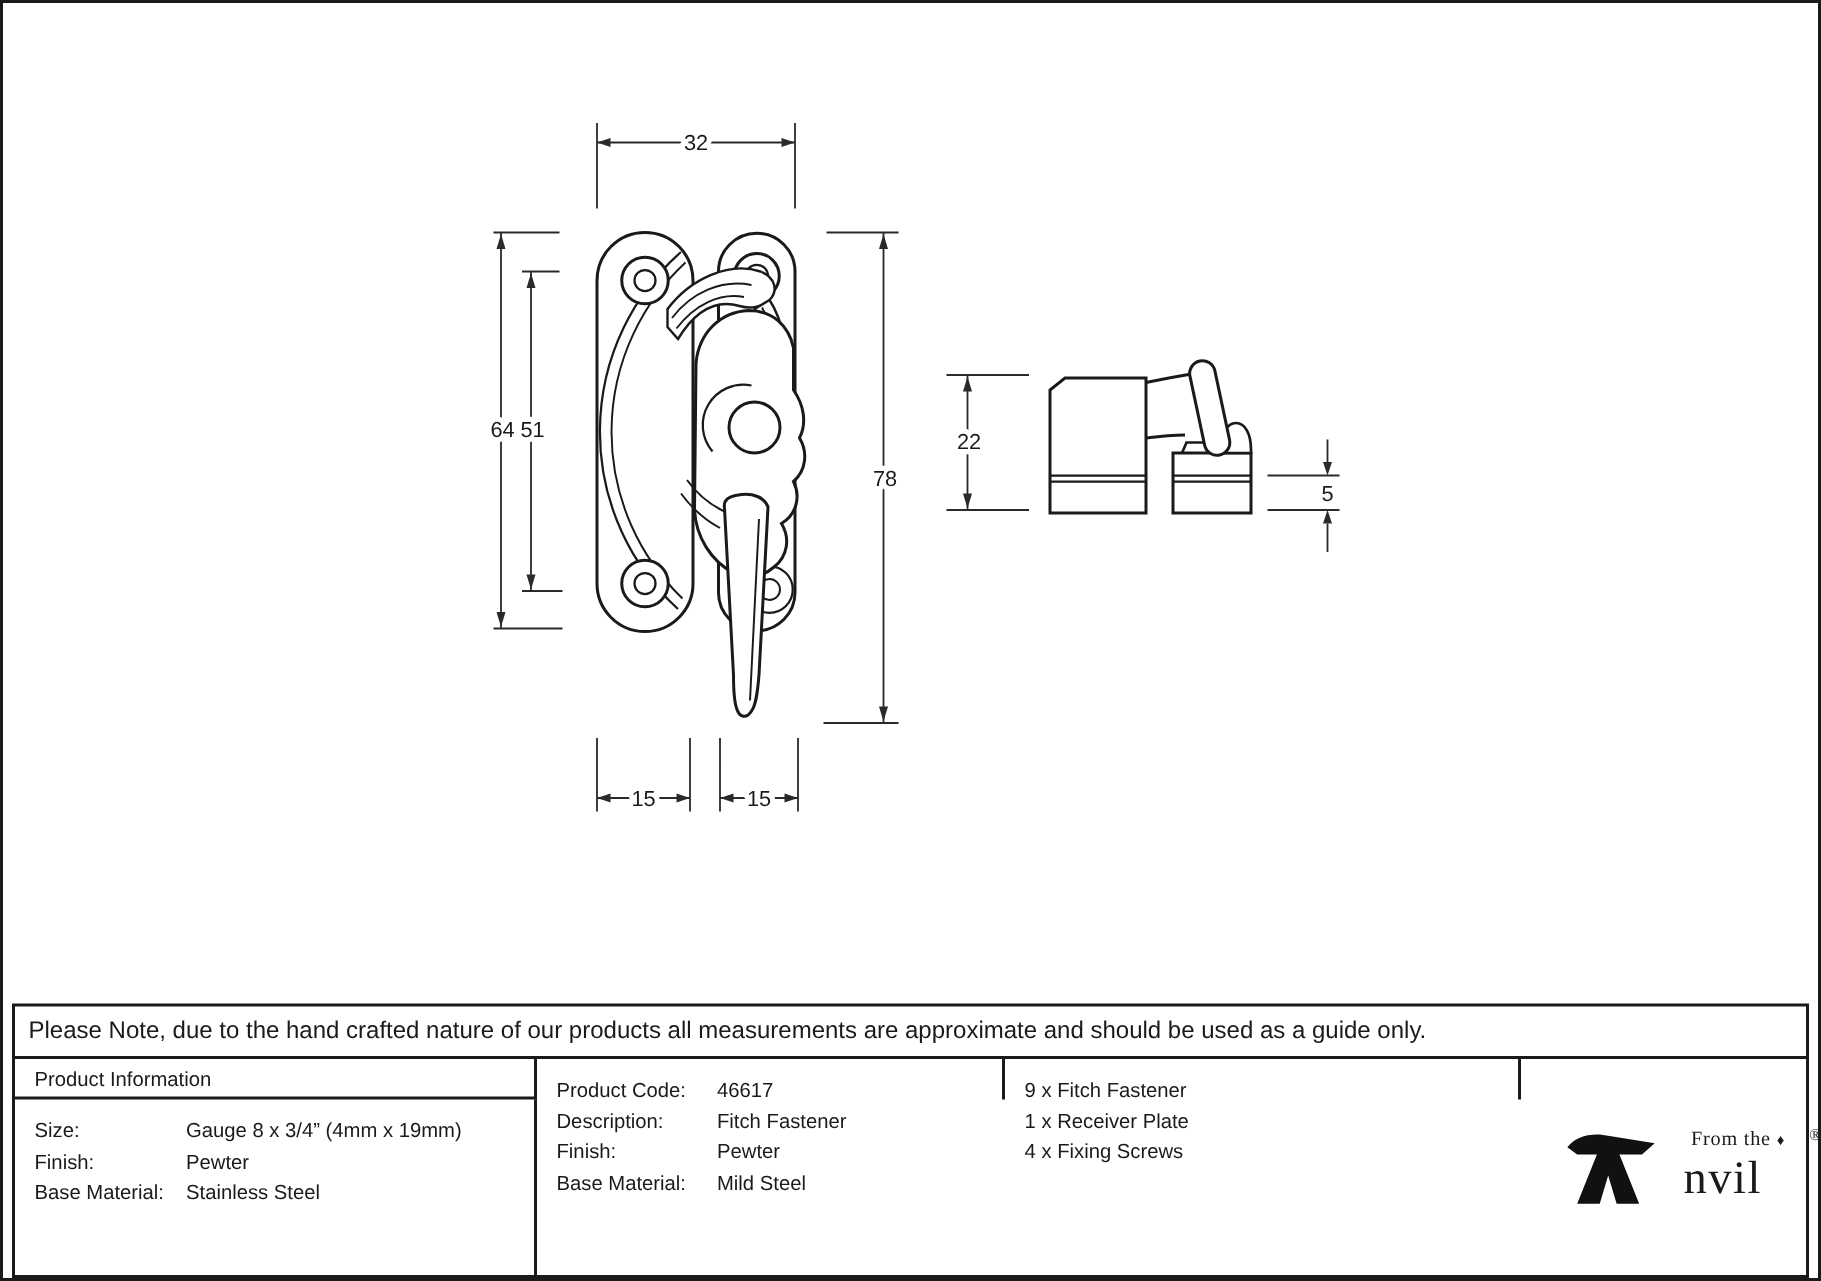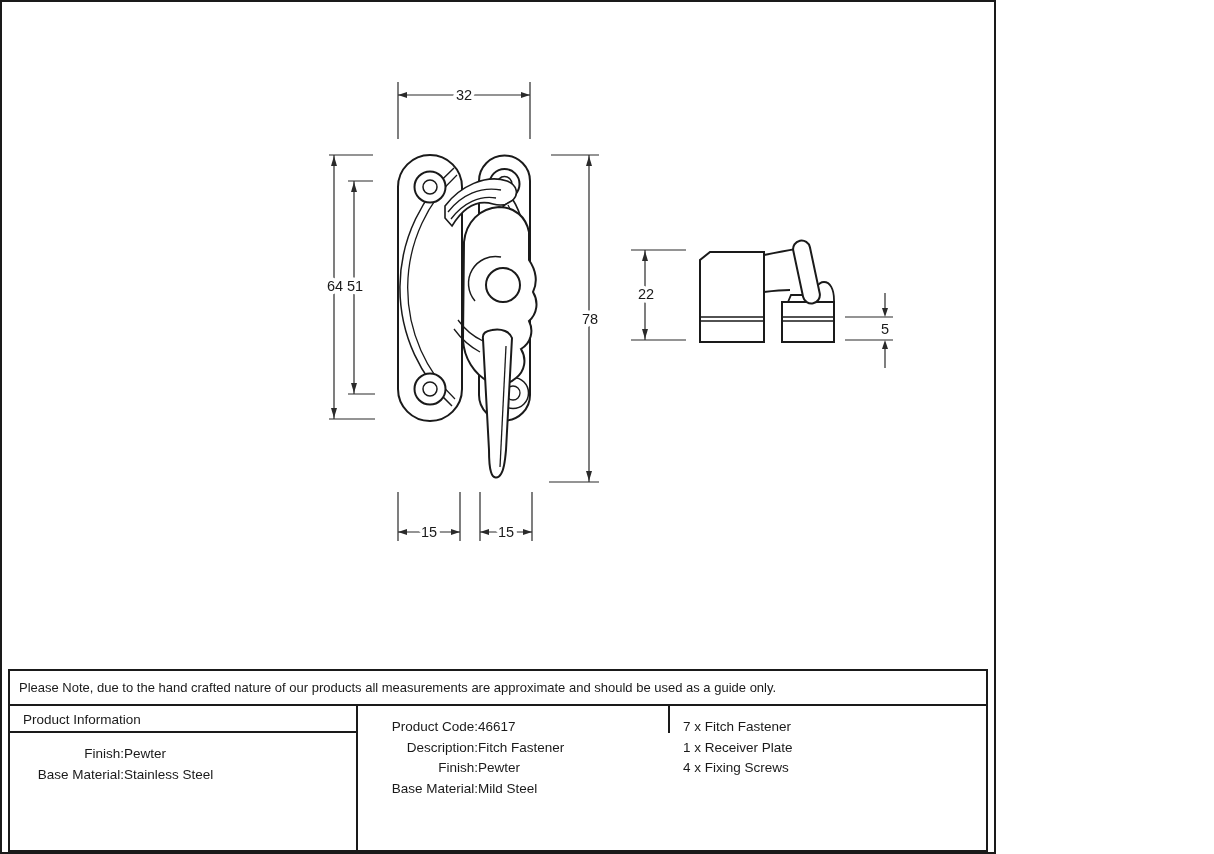--- a/index.html
+++ b/index.html
@@ -1,18 +1,18 @@
 <!DOCTYPE html>
 <html><head>
 <meta charset="utf-8">
 <style>
   html,body{margin:0;padding:0;background:#fff;}
   #page{
     position:relative;
-    width:996px;height:854px;
+    width:1214px;height:854px;
     box-sizing:border-box;
     background:#fff;
     border:2px solid #1a1a1a;
     font-family:"Liberation Sans",sans-serif;
     color:#1a1a1a;
     overflow:hidden;
   }
   
   #drawing{position:absolute;left:0;top:0;}
   .outline{fill:#fff;stroke:#1a1a1a;stroke-width:2;}
@@ -24,40 +24,40 @@
     font-family:"Liberation Sans",sans-serif;
     font-size:14.5px;fill:#1a1a1a;
     text-anchor:middle;
     paint-order:stroke fill;stroke:#ffffff;stroke-width:7px;stroke-linejoin:round;
   }
   
   #note-box{
     position:absolute;left:6px;right:6px;top:667px;height:37px;
     box-sizing:border-box;border:2px solid #1a1a1a;
     display:flex;align-items:center;
-    padding-left:9px;font-size:13px;background:#fff;
+    padding-left:9px;font-size:16px;background:#fff;
   }
   
   #spec-table{
     position:absolute;left:6px;right:6px;top:702px;bottom:0;
     box-sizing:border-box;border:2px solid #1a1a1a;background:#fff;
     display:grid;
     grid-template-columns:348px 312px 344px 1fr;
     grid-template-rows:27px 1fr;
   }
   .hdr{
     box-sizing:border-box;border-right:2px solid #1a1a1a;border-bottom:2px solid #1a1a1a;
     padding:6px 15px 0 13px;font-size:13.5px;
   }
   .cell{
     box-sizing:border-box;border-right:2px solid #1a1a1a;
     padding:11px 0 0 13px;font-size:13.5px;line-height:20.5px;
   }
   .kv{display:flex;}
-  .kv .k{width:107px;flex:0 0 107px;text-align:right;}
+  .kv .k{width:107px;flex:0 0 107px;}
   #fix-cell .kv .k{width:101px;flex:0 0 101px;}
   #logo-cell{
     grid-row:1/3;grid-column:4;
     display:flex;align-items:center;justify-content:center;
   }
   
   .logo{display:flex;align-items:flex-end;}
   .logo-right{position:relative;margin-left:17px;padding-top:14px;}
   .logo-from{
     font-family:"Liberation Serif",serif;font-size:13.5px;letter-spacing:.5px;
@@ -226,27 +226,31 @@
         <span class="k">Finish:</span>
         <span class="v">Pewter</span>
       </div>
       <div class="kv">
         <span class="k">Base Material:</span>
         <span class="v">Mild Steel</span>
       </div>
     </div>
 
     <div class="cell">
-      <div>7 x Fitch Fastener</div>
+      <div>9 x Fitch Fastener</div>
       <div>1 x Receiver Plate</div>
       <div>4 x Fixing Screws</div>
     </div>
 
     <div class="cell" id="fix-cell">
       <div class="kv">
+        <span class="k">Size:</span>
+        <span class="v">Gauge 8 x 3/4” (4mm x 19mm)</span>
+      </div>
+      <div class="kv">
         <span class="k">Finish:</span>
         <span class="v">Pewter</span>
       </div>
       <div class="kv">
         <span class="k">Base Material:</span>
         <span class="v">Stainless Steel</span>
       </div>
     </div>
 
   </div>

